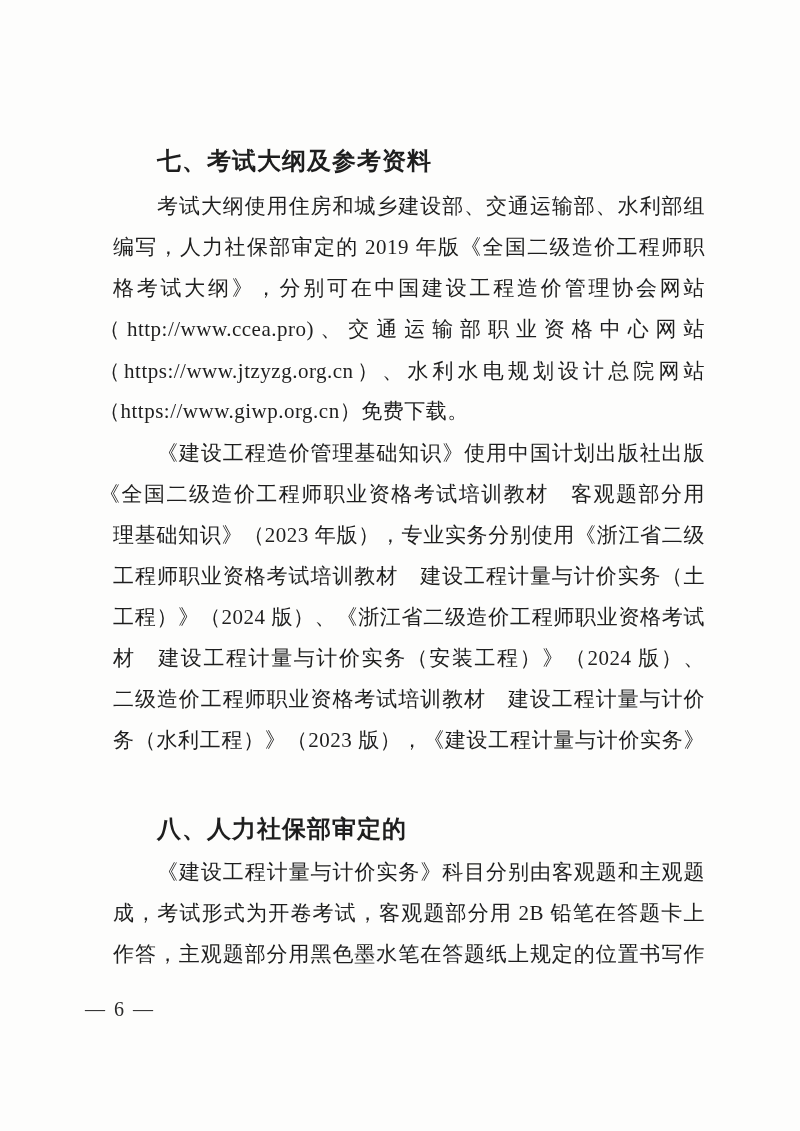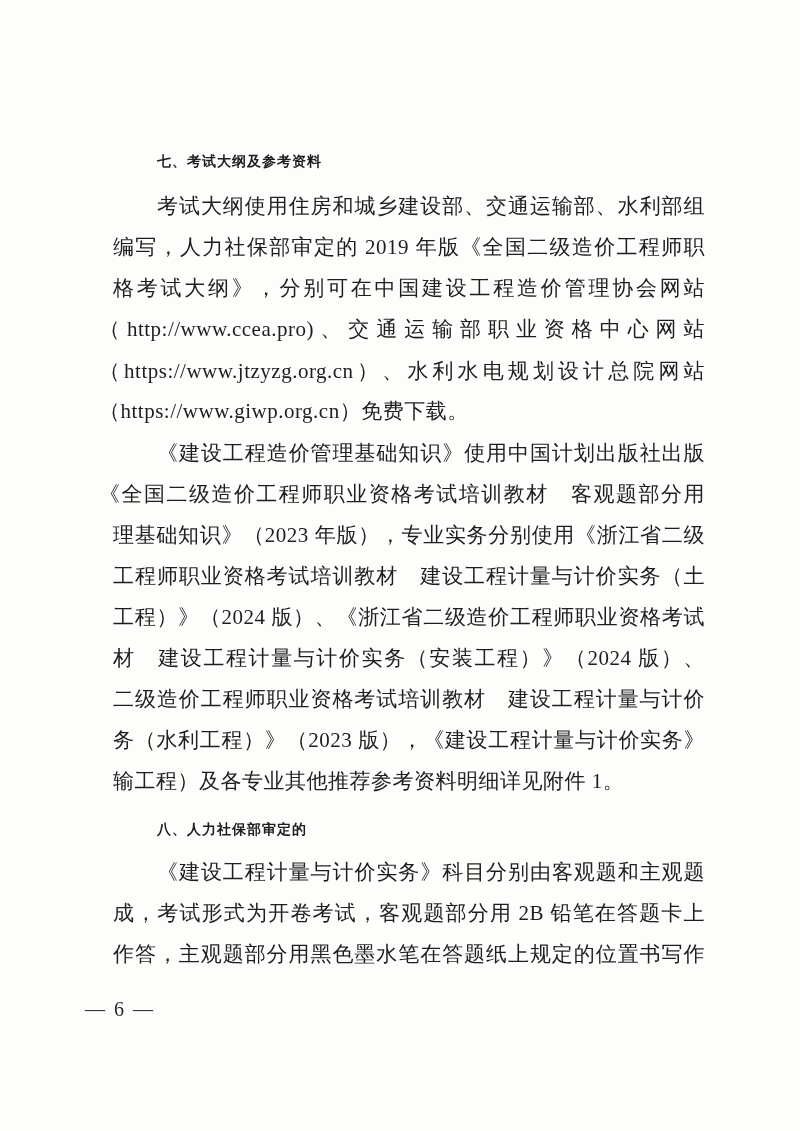--- a/index.html
+++ b/index.html
@@ -33,21 +33,21 @@
     text-justify: inter-character;
   }
   
   .indent { padding-left: 44px; }
   
   .hang { left: 99px; width: 606px; }
   
   .heading {
     font-family: "Liberation Sans", "DejaVu Sans", sans-serif;
     font-weight: 700;
-    font-size: 14px;
+    font-size: 24px;
     letter-spacing: 1px;
     text-align: left;
   }
   .page-number {
     position: absolute;
     left: 85px;
     top: 998px;
     font-size: 20px;
     letter-spacing: 2px;
     color: #2a2a2a;
@@ -69,21 +69,20 @@
   <div class="tline fill hang" style="top:356px">（https://www.jtzyzg.org.cn）、水利水电规划设计总院网站</div>
 
   <div class="tline fill indent" style="top:438px">《建设工程造价管理基础知识》使用中国计划出版社出版的</div>
   <div class="tline fill hang" style="top:479px">《全国二级造价工程师职业资格考试培训教材　客观题部分用</div>
   <div class="tline fill" style="top:520px">理基础知识》（2023 年版），专业实务分别使用《浙江省二级造价</div>
   <div class="tline fill" style="top:561px">工程师职业资格考试培训教材　建设工程计量与计价实务（土建</div>
   <div class="tline fill" style="top:602px">工程）》（2024 版）、《浙江省二级造价工程师职业资格考试培训教</div>
   <div class="tline fill" style="top:643px">材　建设工程计量与计价实务（安装工程）》（2024 版）、《浙江省</div>
   <div class="tline fill" style="top:684px">二级造价工程师职业资格考试培训教材　建设工程计量与计价实</div>
   <div class="tline fill" style="top:725px">务（水利工程）》（2023 版），《建设工程计量与计价实务》（交通运</div>
-  <div class="tline" style="top:766px">输工程）及各专业其他推荐参考资料明细详见附件 1。</div>
 
   <div class="tline heading indent" style="top:814px">八、人力社保部审定的</div>
 
   <div class="tline fill indent" style="top:857px">《建设工程计量与计价实务》科目分别由客观题和主观题组</div>
   <div class="tline fill" style="top:898px">成，考试形式为开卷考试，客观题部分用 2B 铅笔在答题卡上填涂</div>
   <div class="tline fill" style="top:939px">作答，主观题部分用黑色墨水笔在答题纸上规定的位置书写作答，</div>
 
   <div class="page-number">— 6 —</div>
 
 </div>

